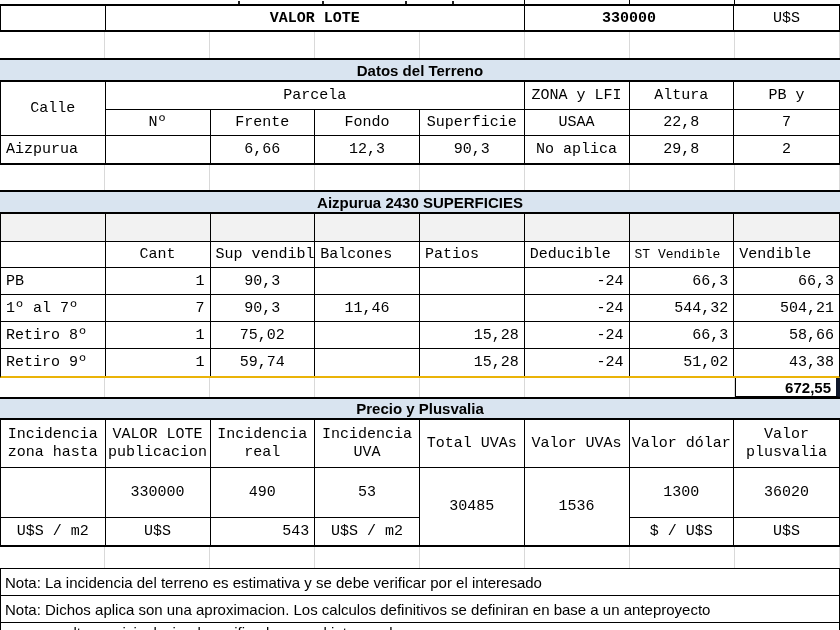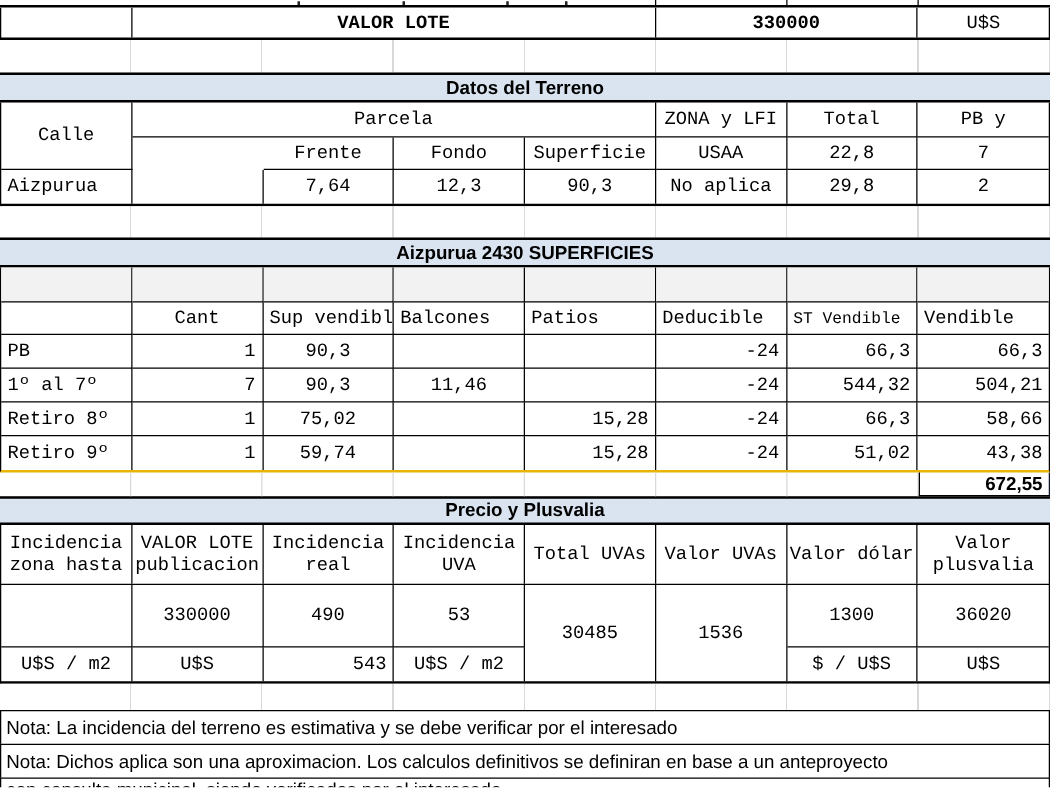--- a/index.html
+++ b/index.html
@@ -31,21 +31,21 @@
     height:27px; border-top:1px solid #000; border-left:1px solid #000; border-right:1px solid #000;
     display:flex; align-items:center; padding:0 4px; white-space:nowrap; overflow:hidden;
   }
   #sliver { position:relative; height:6px; border-bottom:2px solid #000; background:#fff; }
   .stub { position:absolute; top:0; width:1px; height:4px; background:#000; }
   .desc { position:absolute; top:1px; width:2px; height:3px; background:#222; }
   #valor-row { height:26px; border-bottom:2px solid #000; }
   #terreno { grid-template-rows:28px 26px 27px; border-bottom:2px solid #000; }
   #superficies { grid-template-rows:28px 26px 27px 27px 27px 27px; border-bottom:2px solid #eab308; }
   #total-row { height:19px; }
-  #total-cell { border-left:1px solid #000; border-right:1px solid #0f172a; border-bottom:1px solid #000; }
+  #total-cell { border-left:1px solid #000; border-right:4px solid #0f172a; border-bottom:1px solid #000; }
   #precio-h { height:48px; border-bottom:1px solid #000; }
   #precio-h .cell { height:100%; }
   #precio-body { grid-template-rows:50px 27px; border-bottom:2px solid #000; }
   #note-3 { height:8px; align-items:flex-start; padding-top:1px; border-bottom:none; }
   #gap-1 { height:26px; } #gap-2 { height:25px; } #gap-3 { height:21px; }
 </style>
 </head>
 <body>
 
 <div id="sliver">
@@ -65,33 +65,34 @@
   <div class="cell ac lc" style="grid-column:8">U$S</div>
 </div>
 
 <div id="gap-1" class="gridlines"></div>
 
 <div class="sect">Datos del Terreno</div>
 <div id="terreno" class="g8 frame">
   <div class="cell ac bb" style="grid-row:1/3;grid-column:1">Calle</div>
   <div class="cell ac bb" style="grid-row:1;grid-column:2/6">Parcela</div>
   <div class="cell ac bb" style="grid-row:1;grid-column:6">ZONA y LFI</div>
-  <div class="cell ac bb" style="grid-row:1;grid-column:7">Total</div>
+  <div class="cell ac bb" style="grid-row:1;grid-column:7">Altura</div>
   <div class="cell ac bb lc" style="grid-row:1;grid-column:8">PB y</div>
 
+  <div class="cell ac bb" style="grid-row:2;grid-column:2">Nº</div>
   <div class="cell ac bb" style="grid-row:2;grid-column:3">Frente</div>
   <div class="cell ac bb" style="grid-row:2;grid-column:4">Fondo</div>
   <div class="cell ac bb" style="grid-row:2;grid-column:6">USAA</div>
   <div class="cell ac bb" style="grid-row:2;grid-column:5">Superficie</div>
   <div class="cell ac bb" style="grid-row:2;grid-column:7">22,8</div>
   <div class="cell ac bb lc" style="grid-row:2;grid-column:8">7</div>
 
   <div class="cell" style="grid-row:3;grid-column:1">Aizpurua</div>
   <div class="cell" style="grid-row:3;grid-column:2"></div>
-  <div class="cell ac" style="grid-row:3;grid-column:3">7,64</div>
+  <div class="cell ac" style="grid-row:3;grid-column:3">6,66</div>
   <div class="cell ac" style="grid-row:3;grid-column:4">12,3</div>
   <div class="cell ac" style="grid-row:3;grid-column:5">90,3</div>
   <div class="cell ac" style="grid-row:3;grid-column:6">No aplica</div>
   <div class="cell ac" style="grid-row:3;grid-column:7">29,8</div>
   <div class="cell ac lc" style="grid-row:3;grid-column:8">2</div>
 </div>
 
 <div id="gap-2" class="gridlines"></div>
 
 <div class="sect">Aizpurua 2430  SUPERFICIES</div>

